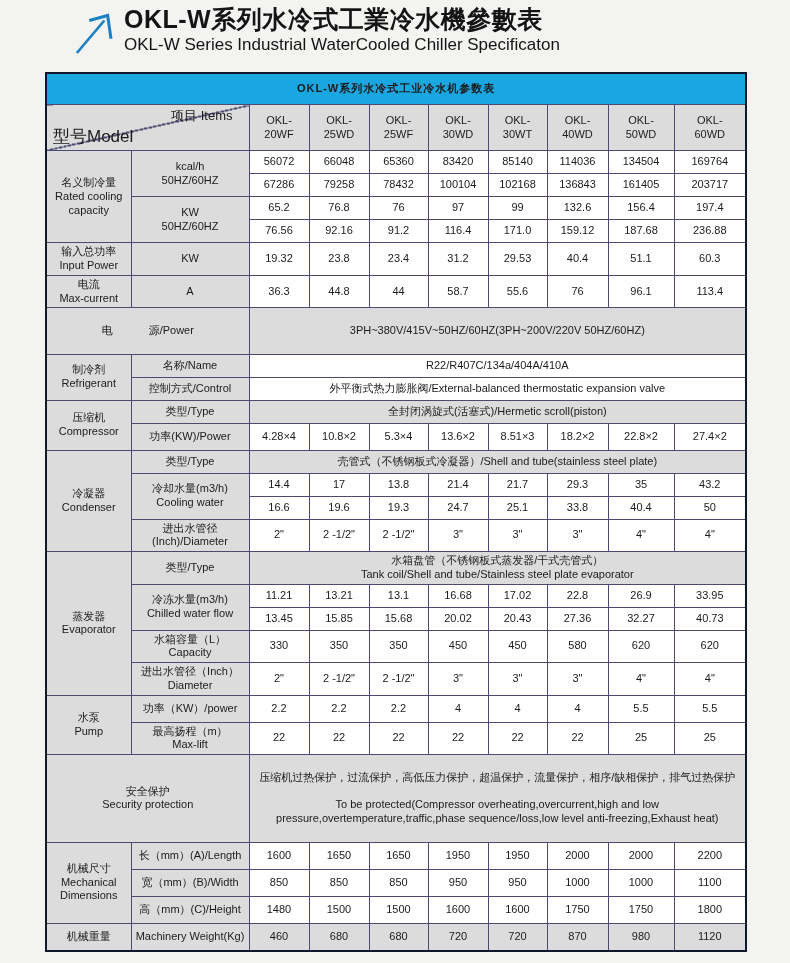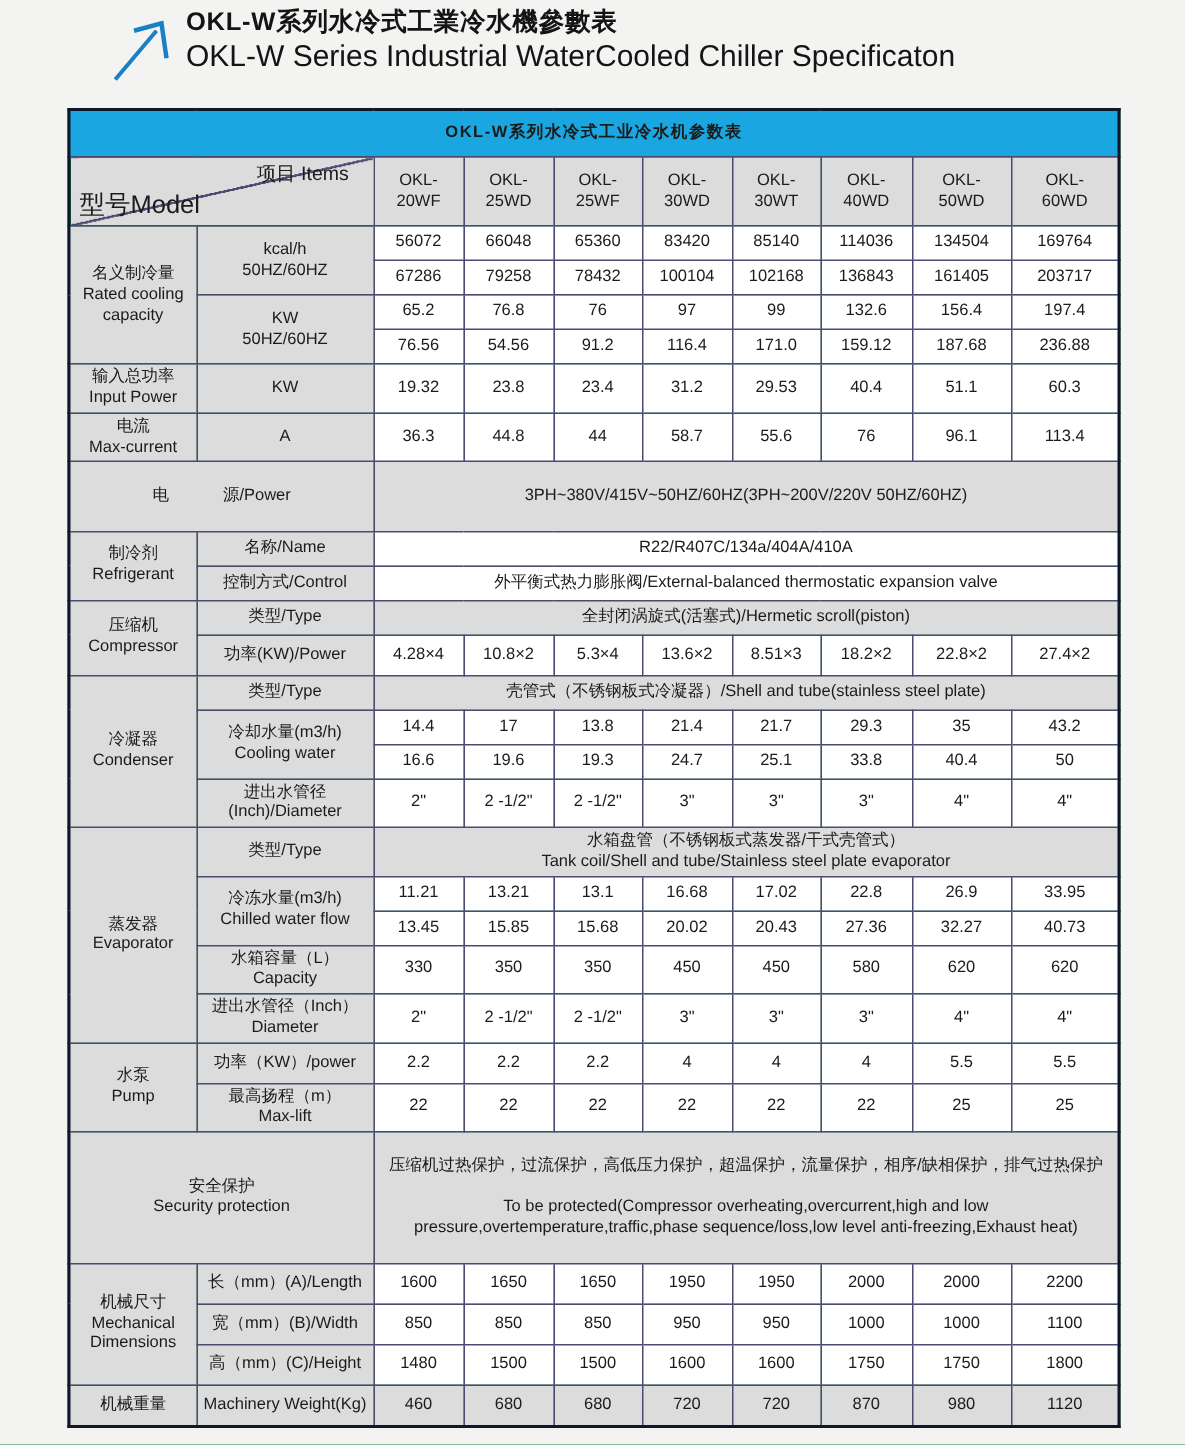--- a/index.html
+++ b/index.html
@@ -8,22 +8,22 @@
     background:#f3f3f1;
     font-family:"Liberation Sans","DejaVu Sans",sans-serif;
     color:#1b1b1b;
   }
   .page{position:relative;width:790px;height:963px;}
 
   
   .doc-header{display:flex;align-items:flex-start;padding:6px 0 0 70px;height:56px;}
   .logo{width:52px;height:50px;flex:0 0 52px;margin-top:2px;}
   .titles{margin-left:2px;}
-  .title-zh{font-size:17px;font-weight:700;line-height:1.1;color:#141414;letter-spacing:0.5px;margin:0;}
-  .title-en{font-size:20px;font-weight:400;line-height:1.2;color:#141414;margin:1px 0 0 0;}
+  .title-zh{font-size:25px;font-weight:700;line-height:1.1;color:#141414;letter-spacing:0.5px;margin:0;}
+  .title-en{font-size:17px;font-weight:400;line-height:1.2;color:#141414;margin:1px 0 0 0;}
 
   
   table.spec{
     border-collapse:collapse;table-layout:fixed;
     width:700px;margin:10px 0 16px 45px;
     border:2px solid #0f172a;
     background:#15803d;
   }
   table.spec td{
     border:1px solid #4b4b72;
@@ -155,21 +155,21 @@
           <td class="v">76.8</td>
           <td class="v">76</td>
           <td class="v">97</td>
           <td class="v">99</td>
           <td class="v">132.6</td>
           <td class="v">156.4</td>
           <td class="v">197.4</td>
         </tr>
       <tr class="h20">
           <td class="v">76.56</td>
-          <td class="v">54.56</td>
+          <td class="v">92.16</td>
           <td class="v">91.2</td>
           <td class="v">116.4</td>
           <td class="v">171.0</td>
           <td class="v">159.12</td>
           <td class="v">187.68</td>
           <td class="v">236.88</td>
         </tr>
 
       <tr class="h28">
         <td class="lb">输入总功率

